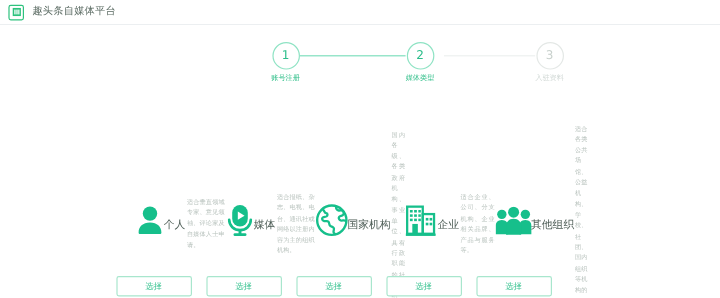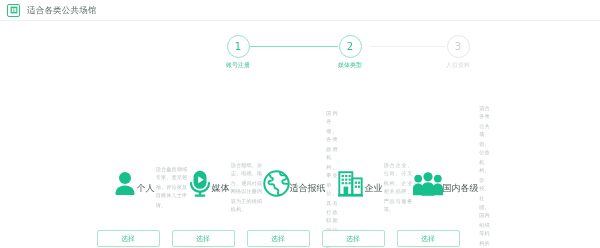--- a/index.html
+++ b/index.html
@@ -187,21 +187,21 @@
 
 <div class="header">
   <span class="logo-mark">
     <svg width="8" height="8" viewBox="0 0 8 8">
       <rect x="0.6" y="0.6" width="6.8" height="6.8" fill="#2ec27e"></rect>
       <rect x="1.9" y="2.0" width="1.1" height="4.0" fill="#ffffff"></rect>
       <rect x="3.6" y="2.0" width="1.1" height="4.0" fill="#ffffff"></rect>
       <rect x="5.2" y="2.0" width="1.0" height="4.0" fill="#ffffff"></rect>
     </svg>
   </span>
-  <span class="brand-title">适合各类公共场馆</span>
+  <span class="brand-title">趣头条自媒体平台</span>
 </div>
 
 <div class="page">
 
   <div class="stepper">
     <div class="step-line" style="left:250px; width:88px;"></div>
     <div class="step-line dim" style="left:370px; width:76px;"></div>
 
     <div class="step" style="left:238px;">
       <div class="step-circle">1</div>
@@ -247,21 +247,21 @@
     </div>
 
     <div class="card">
       <div class="card-icon">
         <svg width="27" height="27" viewBox="0 0 27 27">
           <circle cx="13.5" cy="13.5" r="12.2" fill="none" stroke="#16bf8b" stroke-width="2"></circle>
           <path d="M6.2 4.6c1.4 1.2 1 2.9 2.6 3.1 1.7.2 1.2 2 .3 2.6-1 .6-2.6.2-3.4 1.3-.8 1.1.3 2.4 1.5 2.7 1.3.3 2.4-.5 3.4.3 1 .8.5 2.3 1.3 3.3.9 1.1 2.7.9 3.3 2.2.5 1.2-.6 2.4-.2 3.6.3.9 1.4 1.3 1.4 1.3" fill="none" stroke="#16bf8b" stroke-width="1.9" stroke-linecap="round" stroke-linejoin="round"></path>
           <path d="M17.2 2.3c-.6 1.3.5 2.6 1.7 3 1.3.4 2.6-.4 3.6.3 1.2.8 1.2 2.7.3 3.6-.9.9-2.6.6-3.3 1.7-.6 1 .2 2.4 1.4 2.8 1.3.4 2.8-.5 3.9.2" fill="none" stroke="#16bf8b" stroke-width="1.9" stroke-linecap="round" stroke-linejoin="round"></path>
         </svg>
       </div>
-      <div class="card-title">适合报纸</div>
+      <div class="card-title">国家机构</div>
       <div class="card-desc">国内各级、各类政府机构、事业单位、具有行政职能的社会组织等。</div>
     </div>
 
     <div class="card">
       <div class="card-icon">
         <svg width="27" height="27" viewBox="0 0 27 27">
           <rect x="1.3" y="2.2" width="13" height="22.6" fill="none" stroke="#16bf8b" stroke-width="1.9"></rect>
           <rect x="14.3" y="8.4" width="9.4" height="16.4" fill="none" stroke="#16bf8b" stroke-width="1.9"></rect>
           <rect x="3.6" y="5" width="2.3" height="2.1" fill="#16bf8b"></rect>
           <rect x="7.1" y="5" width="2.3" height="2.1" fill="#16bf8b"></rect>
@@ -288,21 +288,21 @@
       <div class="card-icon">
         <svg width="30" height="24" viewBox="0 0 30 24">
           <circle cx="5.2" cy="6.6" r="3.9" fill="#16bf8b"></circle>
           <path d="M5.2 11.4c-3.4 0-5.2 2.3-5.2 5.3v6.5h10.4v-6.5c0-3-1.8-5.3-5.2-5.3z" fill="#16bf8b"></path>
           <circle cx="24.8" cy="6.6" r="3.9" fill="#16bf8b"></circle>
           <path d="M24.8 11.4c-3.4 0-5.2 2.3-5.2 5.3v6.5H30v-6.5c0-3-1.8-5.3-5.2-5.3z" fill="#16bf8b"></path>
           <circle cx="15" cy="4.8" r="4.6" fill="#16bf8b"></circle>
           <path d="M15 10.2c-4.1 0-6.3 2.8-6.3 6.4v7.1h12.6v-7.1c0-3.6-2.2-6.4-6.3-6.4z" fill="#16bf8b"></path>
         </svg>
       </div>
-      <div class="card-title">国内各级</div>
+      <div class="card-title">其他组织</div>
       <div class="card-desc">适合各类公共场馆、公益机构、学校、社团、国内组织等机构的团体。</div>
     </div>
 
   </div>
 
   <div class="btn-row">
     <div class="btn-slot">
       <button class="card-btn">选择</button>
     </div>
     <div class="btn-slot">

